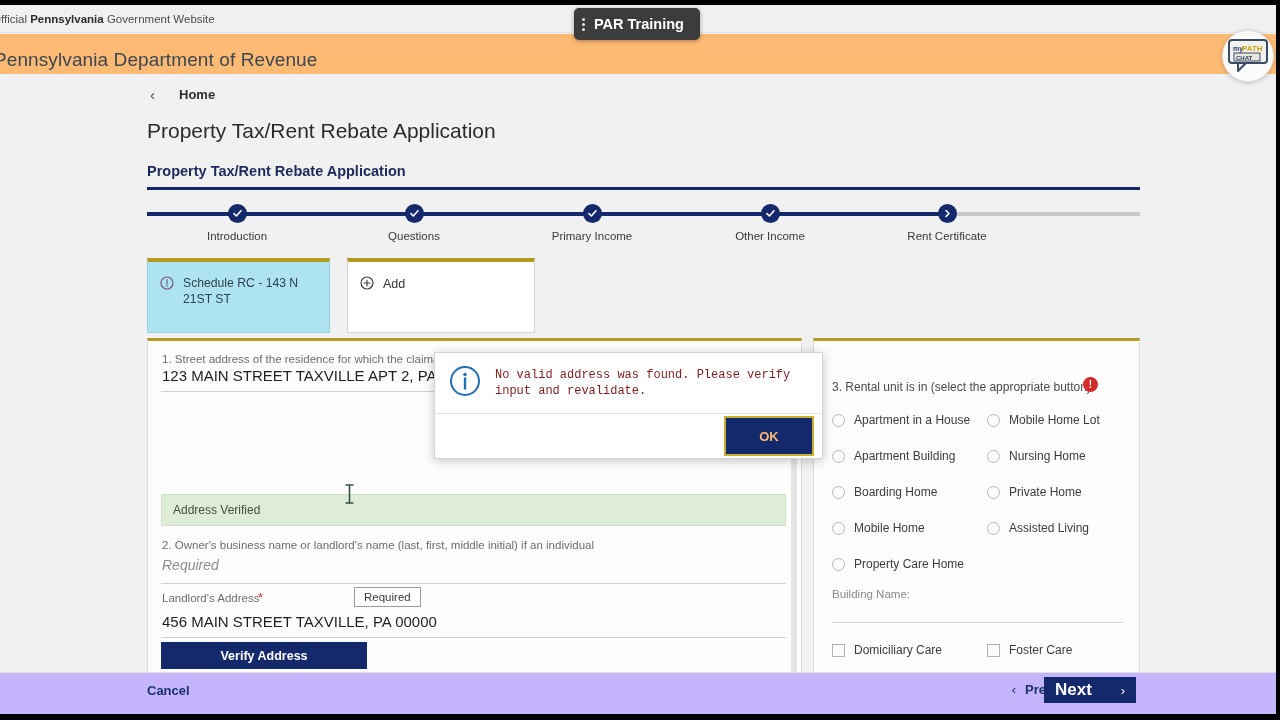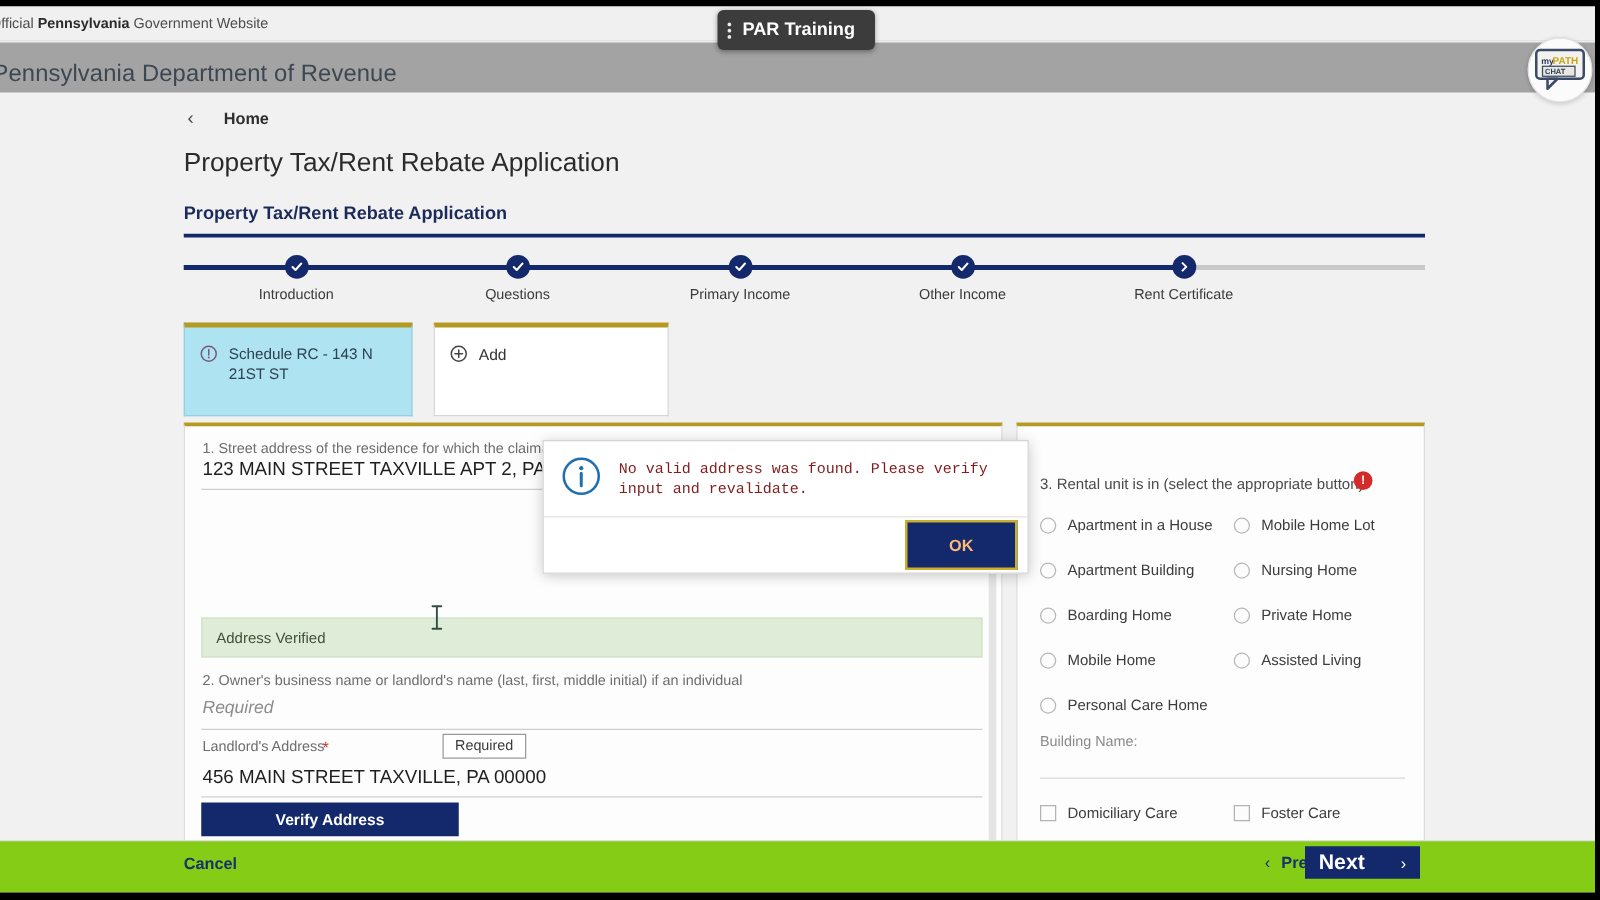--- a/index.html
+++ b/index.html
@@ -45,21 +45,21 @@
     margin-left: -8px;
     white-space: nowrap;
   }
   #gov-banner .txt b { color: #2b2b2b; font-weight: bold; }
 
   
   #agency-header {
     position: absolute;
     left: 0; top: 34px;
     width: 1276px; height: 52px;
-    background: #a3a3a3;
+    background: #fdba74;
     border-bottom: 1px solid #e0e0e0;
     display: flex;
     align-items: center;
   }
   #agency-title {
     font-size: 19px;
     color: #3c4752;
     margin-left: -6px;
     white-space: nowrap;
     letter-spacing: .1px;
@@ -345,21 +345,21 @@
     background: #fcfcfc;
     flex: 0 0 auto;
   }
   .chk-row .cl { font-size: 12px; color: #3c3c3c; white-space: nowrap; }
 
   
   #bottom-nav {
     position: absolute;
     left: 0; bottom: 6px;
     width: 1276px; height: 42px;
-    background: #84cc16;
+    background: #c4b5fd;
     border-top: 1px solid #dedede;
     z-index: 45;
   }
   #cancel-btn {
     position: absolute; left: 147px; top: 10px;
     font-size: 13px; color: #17306e; font-weight: bold;
     cursor: pointer; background: none; border: none;
     font-family: "Liberation Sans", sans-serif;
   }
   #prev-btn {
@@ -596,21 +596,21 @@
       <div class="radio-row" style="left:18px; top:144px">
         <span class="ring"></span>
         <span class="rl">Boarding Home</span>
       </div>
       <div class="radio-row" style="left:18px; top:180px">
         <span class="ring"></span>
         <span class="rl">Mobile Home</span>
       </div>
       <div class="radio-row" style="left:18px; top:216px">
         <span class="ring"></span>
-        <span class="rl">Personal Care Home</span>
+        <span class="rl">Property Care Home</span>
       </div>
 
       <div class="radio-row" style="left:173px; top:72px">
         <span class="ring"></span>
         <span class="rl">Mobile Home Lot</span>
       </div>
       <div class="radio-row" style="left:173px; top:108px">
         <span class="ring"></span>
         <span class="rl">Nursing Home</span>
       </div>

